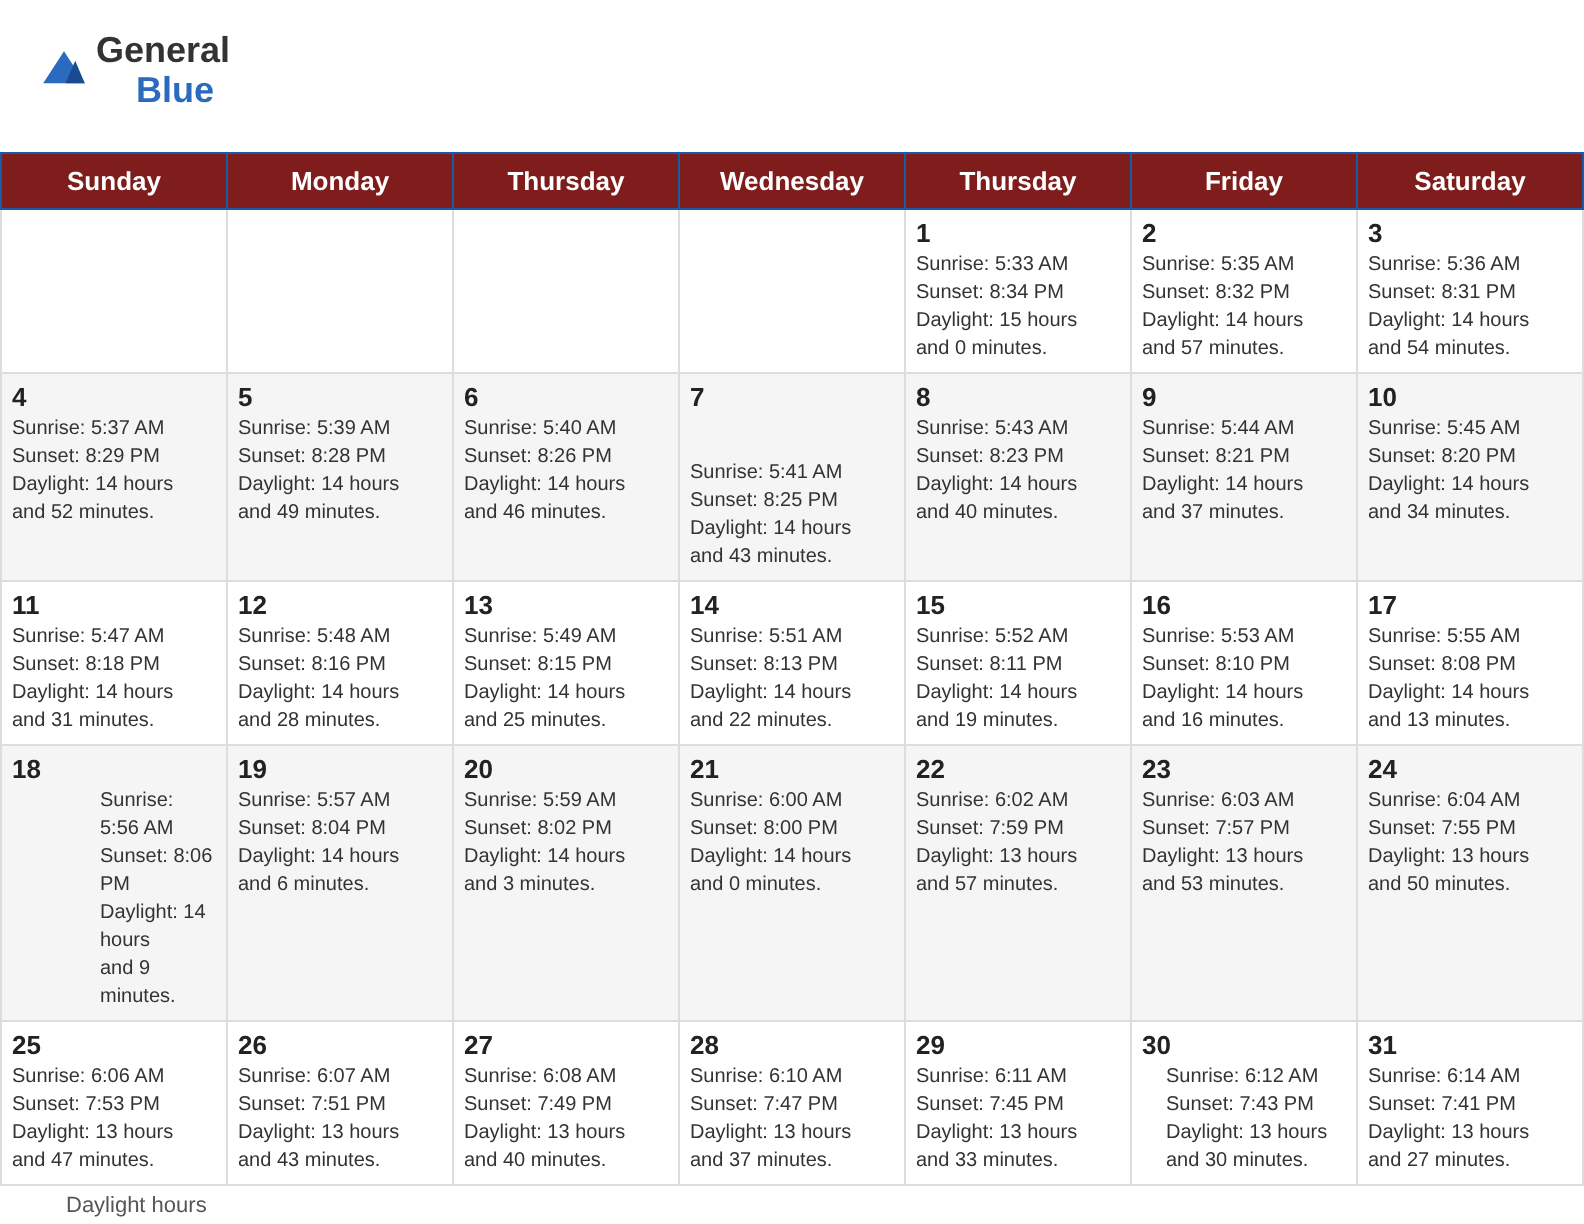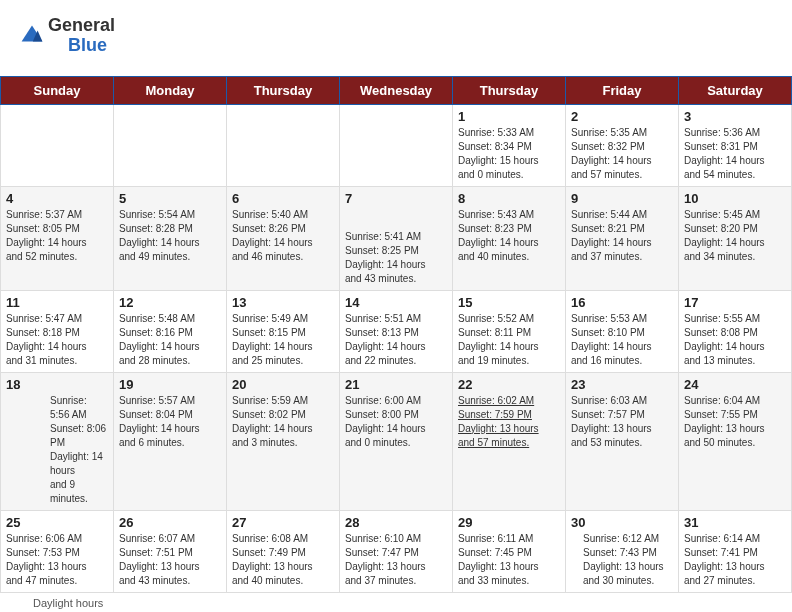--- a/index.html
+++ b/index.html
@@ -150,27 +150,27 @@
           <div class="day-info" style="white-space: pre-line;">Sunrise: 5:36 AM
 Sunset: 8:31 PM
 Daylight: 14 hours
 and 54 minutes.</div>
         </td>
       </tr>
       <tr>
         <td>
           <div class="day-number">4</div>
           <div class="day-info" style="white-space: pre-line;">Sunrise: 5:37 AM
-Sunset: 8:05 PM
+Sunset: 8:29 PM
 Daylight: 14 hours
 and 52 minutes.</div>
         </td>
         <td>
           <div class="day-number">5</div>
-          <div class="day-info" style="white-space: pre-line;">Sunrise: 5:54 AM
+          <div class="day-info" style="white-space: pre-line;">Sunrise: 5:39 AM
 Sunset: 8:28 PM
 Daylight: 14 hours
 and 49 minutes.</div>
         </td>
         <td>
           <div class="day-number">6</div>
           <div class="day-info" style="white-space: pre-line;">Sunrise: 5:40 AM
 Sunset: 8:26 PM
 Daylight: 14 hours
 and 46 minutes.</div>
@@ -279,21 +279,21 @@
         </td>
         <td>
           <div class="day-number">21</div>
           <div class="day-info" style="white-space: pre-line;">Sunrise: 6:00 AM
 Sunset: 8:00 PM
 Daylight: 14 hours
 and 0 minutes.</div>
         </td>
         <td>
           <div class="day-number">22</div>
-          <div class="day-info" style="white-space: pre-line; text-decoration: underline;">Sunrise: 6:02 AM
+          <div class="day-info" style="white-space: pre-line;">Sunrise: 6:02 AM
 Sunset: 7:59 PM
 Daylight: 13 hours
 and 57 minutes.</div>
         </td>
         <td>
           <div class="day-number">23</div>
           <div class="day-info" style="white-space: pre-line;">Sunrise: 6:03 AM
 Sunset: 7:57 PM
 Daylight: 13 hours
 and 53 minutes.</div>

